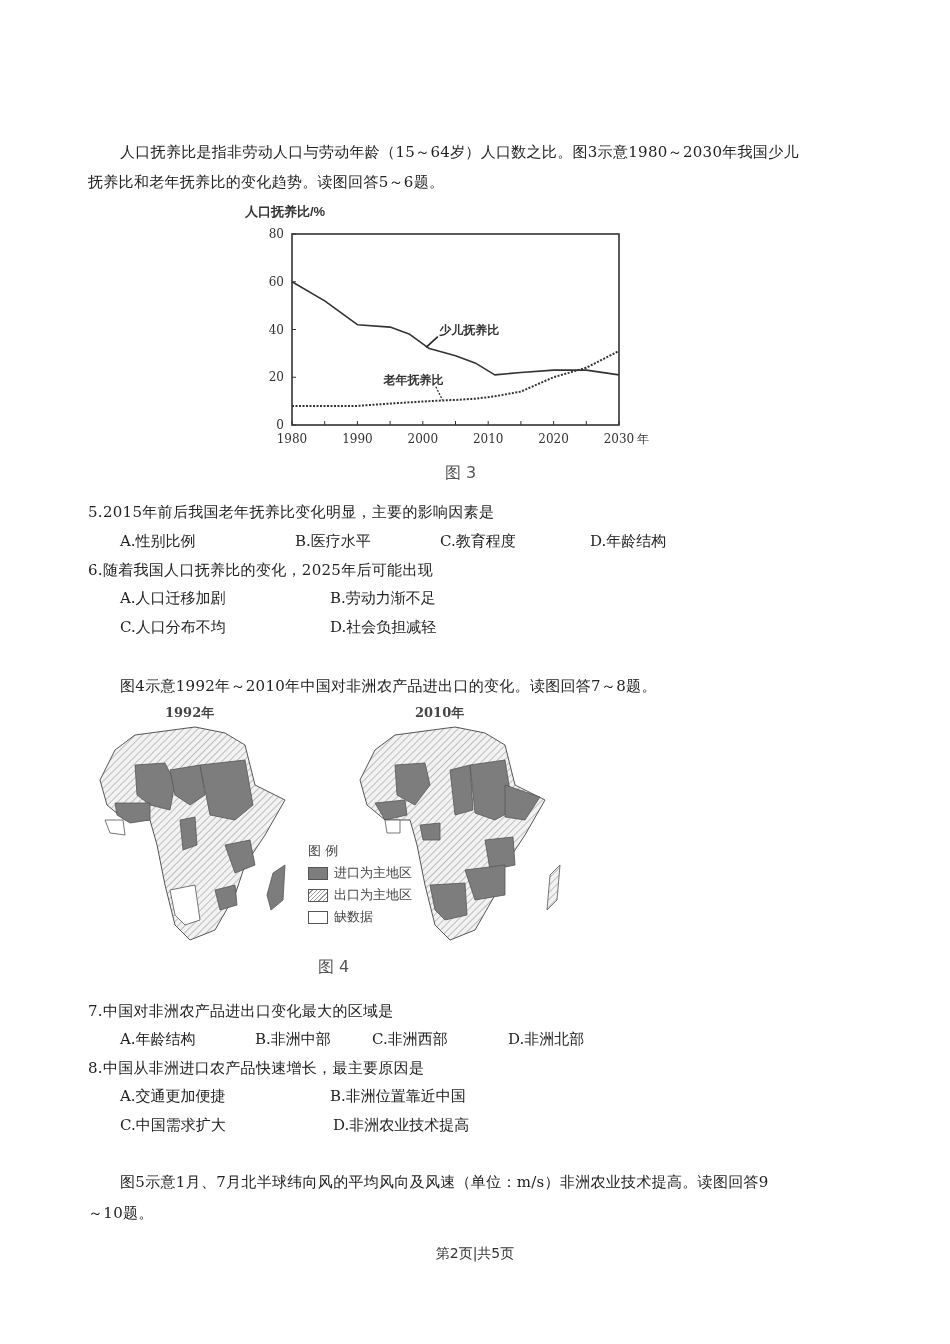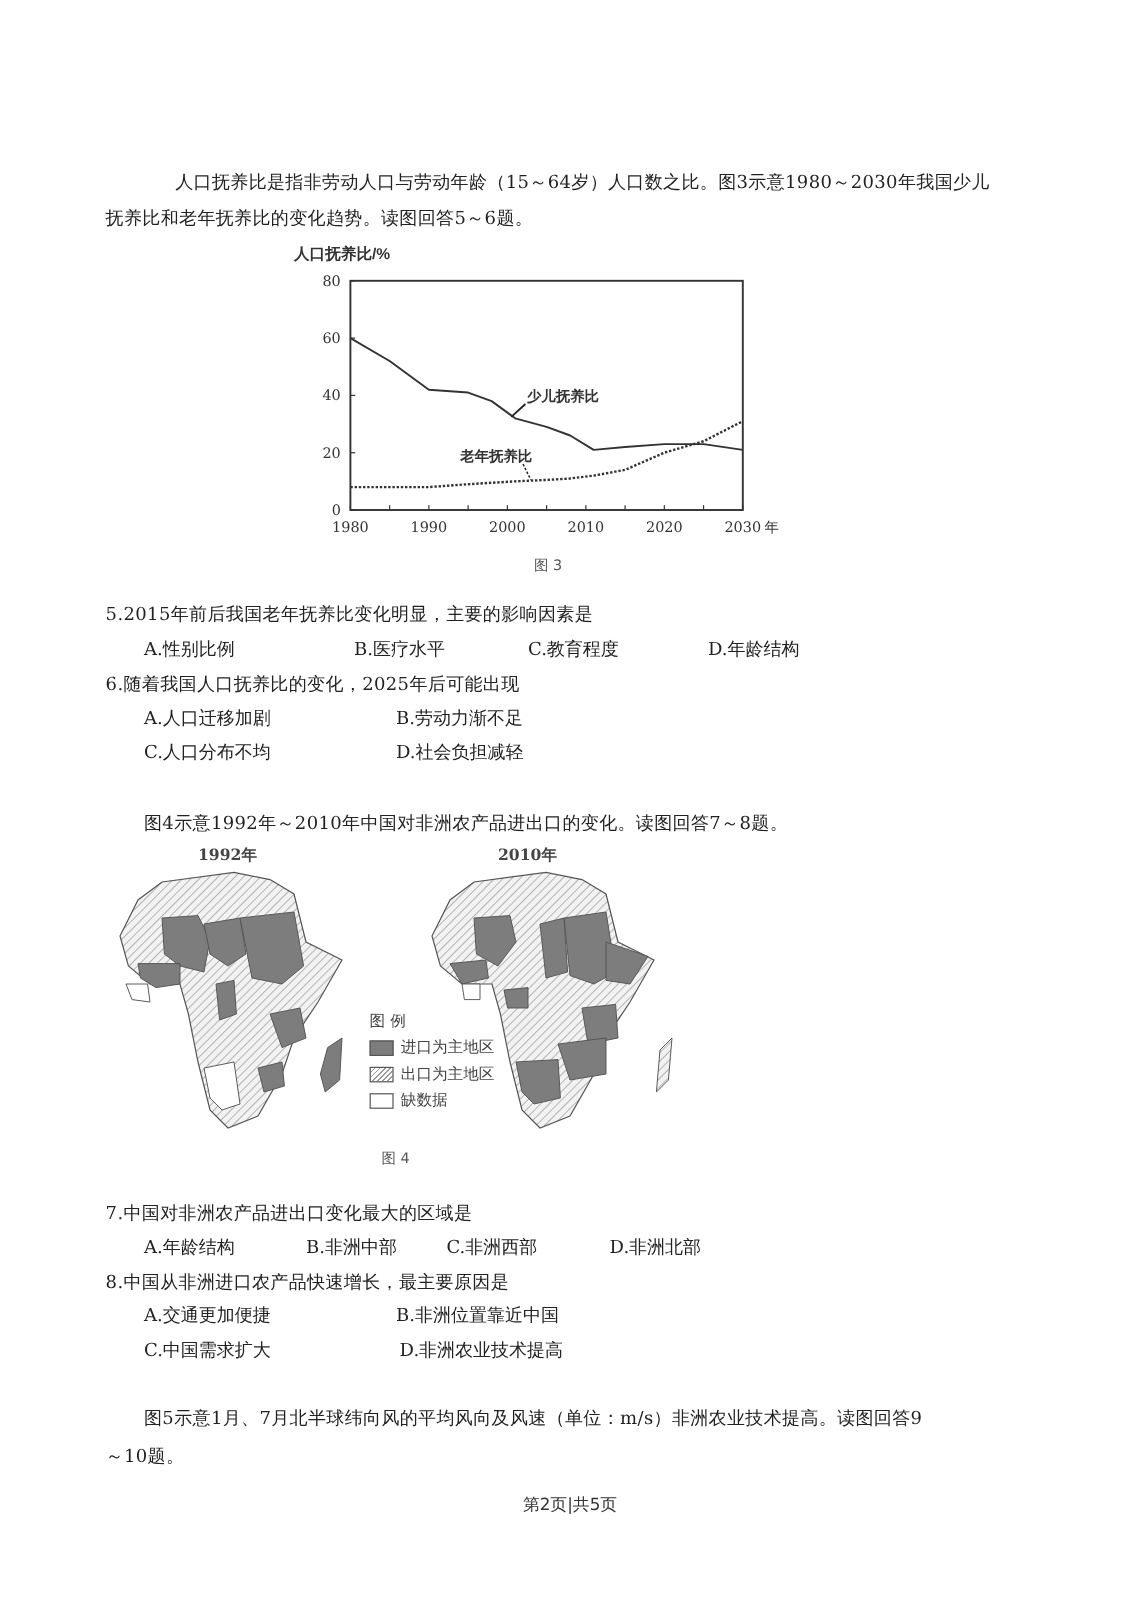--- a/index.html
+++ b/index.html
@@ -3,36 +3,36 @@
 <meta charset="utf-8">
 <style>
   html, body { margin: 0; padding: 0; background: #ffffff; }
   body { width: 950px; height: 1344px; position: relative; overflow: hidden;
          font-family: "DejaVu Serif", "Liberation Serif", serif; color: #222; }
   .line { position: absolute; font-size: 15px; line-height: 20px; white-space: nowrap; letter-spacing: 0.3px; }
   .opt { position: absolute; font-size: 15px; line-height: 20px; white-space: nowrap; }
   .fig { position: absolute; }
   .chart-ylabel { position: absolute; font-size: 13px; font-weight: bold; color: #333;
                   font-family: Liberation Sans, sans-serif; }
-  .caption { position: absolute; font-size: 12px; color: #555;
+  .caption { position: absolute; font-size: 16px; color: #555;
              font-family: "DejaVu Sans", "Liberation Sans", sans-serif; }
   .map-title { position: absolute; font-size: 13px; font-weight: bold; color: #444; }
   .legend { position: absolute; font-family: "DejaVu Sans", "Liberation Sans", sans-serif; font-size: 13px; color: #444; }
   .legend-row { display: flex; align-items: center; height: 22px; }
   .swatch { width: 20px; height: 13px; border: 1px solid #555; margin-right: 6px; box-sizing: border-box; }
   .sw-import { background: #7d7d7d; }
   .sw-export { background: repeating-linear-gradient(135deg, #fff 0 2px, #999 2px 3px); }
   .sw-none { background: #fff; }
   .footer { position: absolute; left: 0; width: 950px; text-align: center; top: 1245px;
             font-family: "DejaVu Sans", "Liberation Sans", sans-serif; font-size: 14px; color: #333; }
 </style>
 </head>
 <body>
 
-<div class="line" style="left:120px; top:142px;margin-left:26px;">人口抚养比是指非劳动人口与劳动年龄（15～64岁）人口数之比。图3示意1980～2030年我国少儿</div>
+<div class="line" style="left:120px; top:142px;">人口抚养比是指非劳动人口与劳动年龄（15～64岁）人口数之比。图3示意1980～2030年我国少儿</div>
 <div class="line" style="left:88px; top:172px;">抚养比和老年抚养比的变化趋势。读图回答5～6题。</div>
 
 <div class="fig" style="left:240px; top:198px; width:440px; height:290px;">
   <div class="chart-ylabel" style="left:5px; top:5px;">人口抚养比/%</div>
   <svg id="chart3" width="440" height="290" style="position:absolute; left:0; top:0;">
       <rect x="52" y="36" width="327" height="191" fill="none" stroke="#333" stroke-width="1.6"></rect>
       <line x1="52" y1="227" x2="56" y2="227" stroke="#333" stroke-width="1"></line>
       <text x="44" y="231" text-anchor="end" font-size="12" fill="#333" font-family="DejaVu Serif, serif">0</text>
       <line x1="52" y1="179.25" x2="56" y2="179.25" stroke="#333" stroke-width="1"></line>
       <text x="44" y="183.25" text-anchor="end" font-size="12" fill="#333" font-family="DejaVu Serif, serif">20</text>

